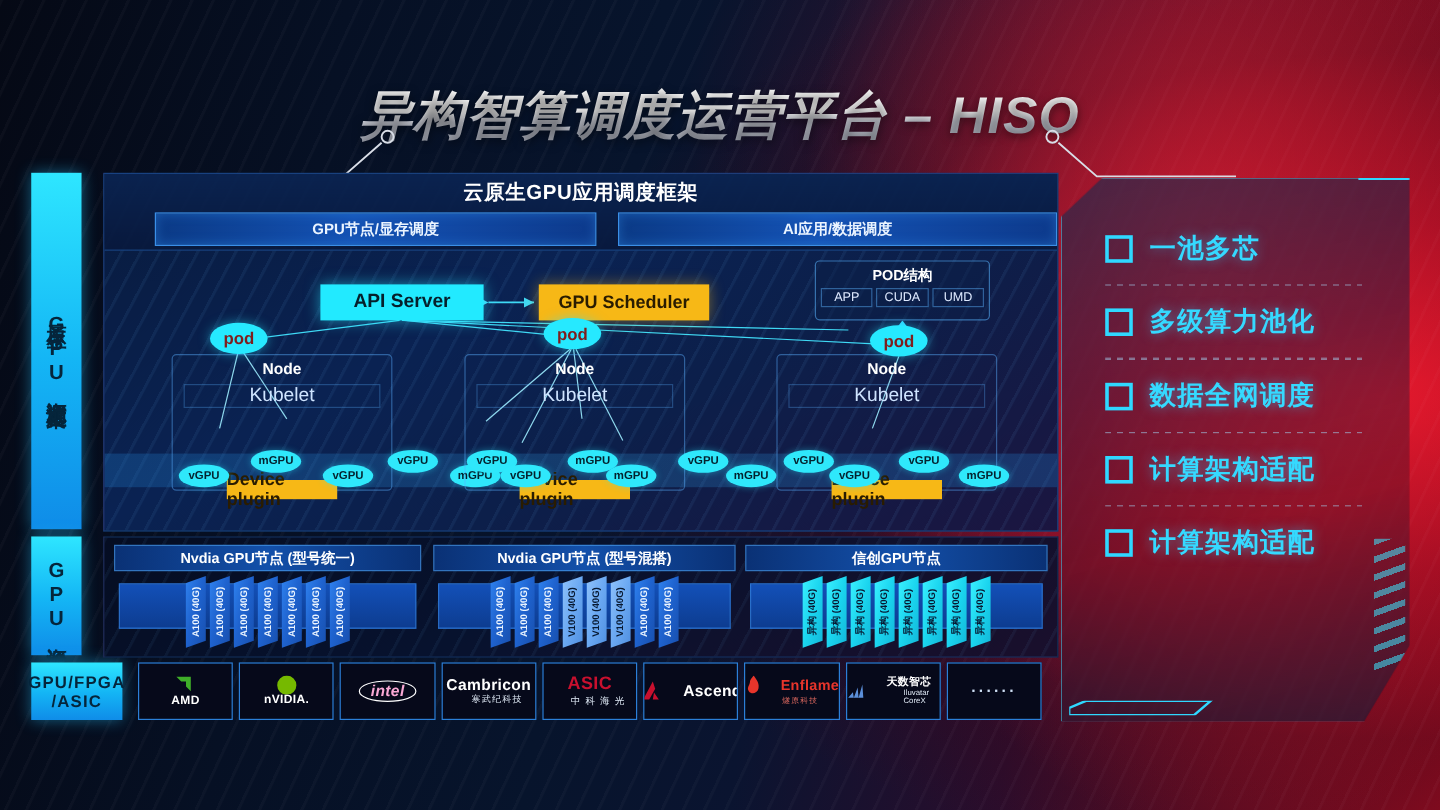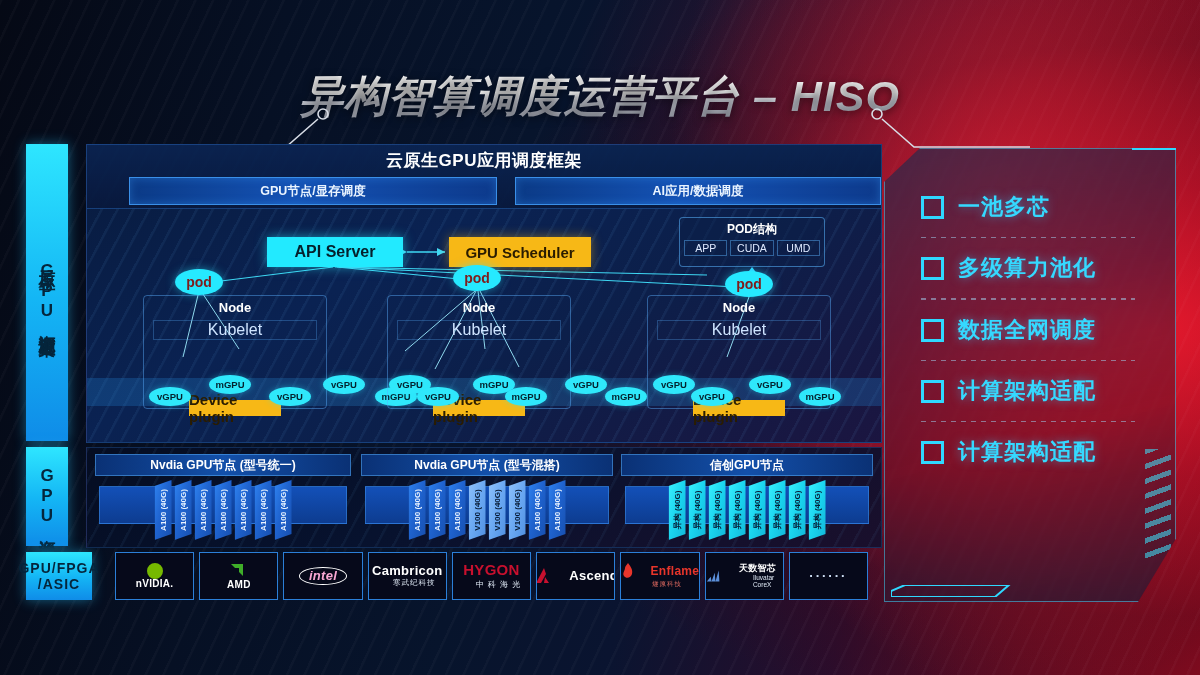--- a/index.html
+++ b/index.html
@@ -42,21 +42,21 @@
 
   .sidebars{position:absolute;left:0;top:0;width:42px;height:456px;}
   .vlabel{position:absolute;left:0;width:42px;
     background:linear-gradient(180deg,#2ee6ff 0%,#14b6f5 52%,#0f8ce8 100%);
     color:#05253b;font-weight:bold;
     writing-mode:vertical-rl;text-orientation:upright;
     display:flex;align-items:center;justify-content:center;
     letter-spacing:1px;box-shadow:0 0 12px rgba(40,200,255,.45);}
   .vlabel.v1{top:0;height:297px;font-size:17px;}
   .vlabel.v2{top:303px;height:99px;font-size:17px;}
-  .vlabel.v3{top:408px;height:48px;width:66px;
+  .vlabel.v3{top:408px;height:48px;width:76px;
     writing-mode:horizontal-tb;text-orientation:mixed;font-size:14px;line-height:1.15;
     text-align:center;flex-direction:column;}
 
   .panel{position:absolute;left:48px;margin-left:12px;}
 
   
   .fw{top:0;width:794px;height:297px;
     background:linear-gradient(150deg,#081b3e 0%,#0a2252 38%,#0c1f4a 62%,#1b1540 100%);
     border:1px solid rgba(60,150,255,.28);overflow:hidden;}
   .fw-streaks{position:absolute;inset:0;
@@ -405,45 +405,45 @@
               <span>异构 (40G)</span>
             </div>
           </div>
       </div>
     </div>
 
     <div class="vendors">
       <div style="flex:0 0 84px;"></div>
       <div class="vendor">
         <div class="vendor-logo">
+          <svg width="20" height="18" viewBox="0 0 20 18">
+              <path d="M2 2 h12 v12 l-4-4 V6 H6 Z" fill="#3fae29"></path>
+            </svg>
+        </div>
+        <div class="vtxt" style="color:#ffffff;font-size:10px;">AMD</div>
+      </div>
+      <div class="vendor">
+        <div class="vendor-logo">
           <svg width="22" height="16" viewBox="0 0 22 16">
               <path d="M3 8 a8 8 0 0 1 16 0 a8 8 0 0 1 -16 0 M7 8 a4 4 0 0 1 8 0 a4 4 0 0 1 -8 0" fill="#76b900"></path>
             </svg>
         </div>
         <div class="vtxt" style="color:#ffffff;font-size:10px;">nVIDIA.</div>
       </div>
       <div class="vendor">
-        <div class="vendor-logo">
-          <svg width="20" height="18" viewBox="0 0 20 18">
-              <path d="M2 2 h12 v12 l-4-4 V6 H6 Z" fill="#3fae29"></path>
-            </svg>
-        </div>
-        <div class="vtxt" style="color:#ffffff;font-size:10px;">AMD</div>
-      </div>
-      <div class="vendor">
         <div style="border:1.6px solid #ffffff;border-radius:50%;padding:1px 9px;">
           <div class="vtxt" style="color:#f9a8d4;font-size:13px;font-style:italic;">intel</div>
         </div>
       </div>
       <div class="vendor">
         <div class="vtxt" style="color:#ffffff;">Cambricon</div>
         <div class="vsub" style="color:#dfe9f5;">寒武纪科技</div>
       </div>
       <div class="vendor">
-        <div class="vtxt" style="color:#c8102e;font-size:15px;">HYGON</div>
+        <div class="vtxt" style="color:#c8102e;font-size:15px;">ASIC</div>
         <div class="vsub" style="color:#dfe9f5;font-size:8px;">中 科 海 光</div>
       </div>
       <div class="vendor">
         <div class="vendor-logo">
           <svg width="20" height="18" viewBox="0 0 20 18">
               <path d="M3 16 L11 1 L13 7 L8 16 Z M12 10 L16 16 L11 16 Z" fill="#c8102e"></path>
             </svg>
           <div class="vtxt" style="color:#ffffff;font-size:13px;">Ascend</div>
         </div>
       </div>

